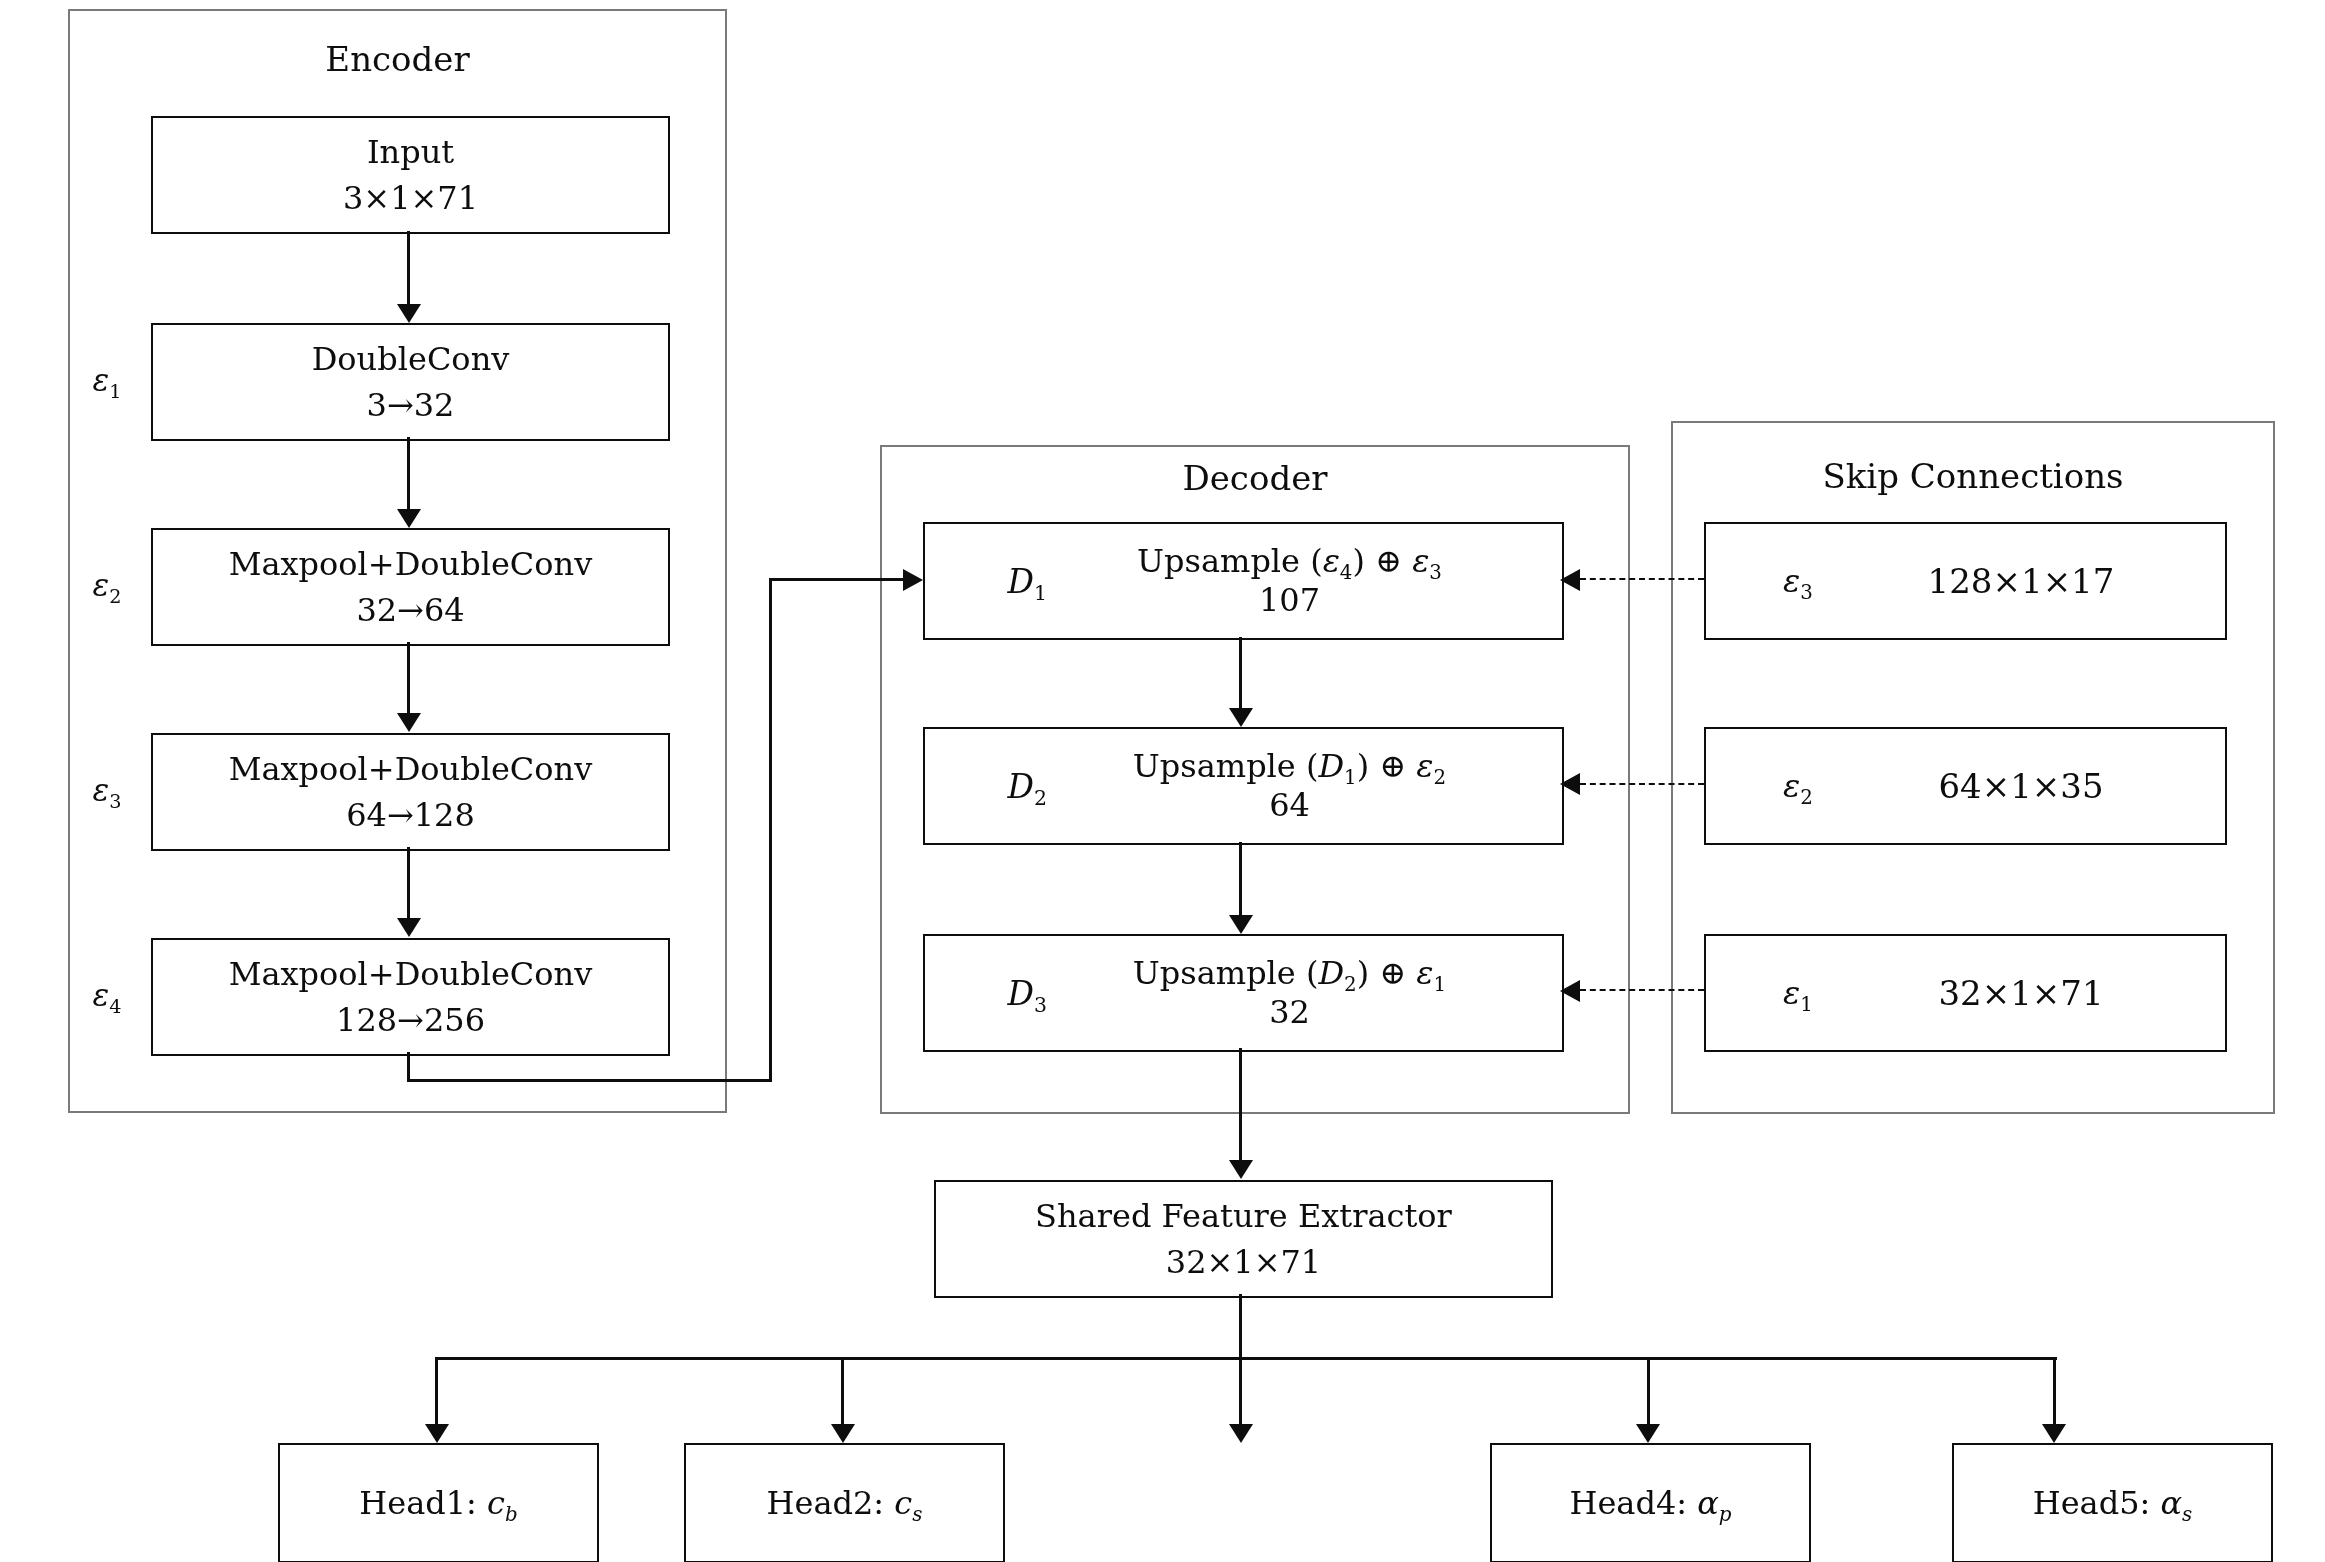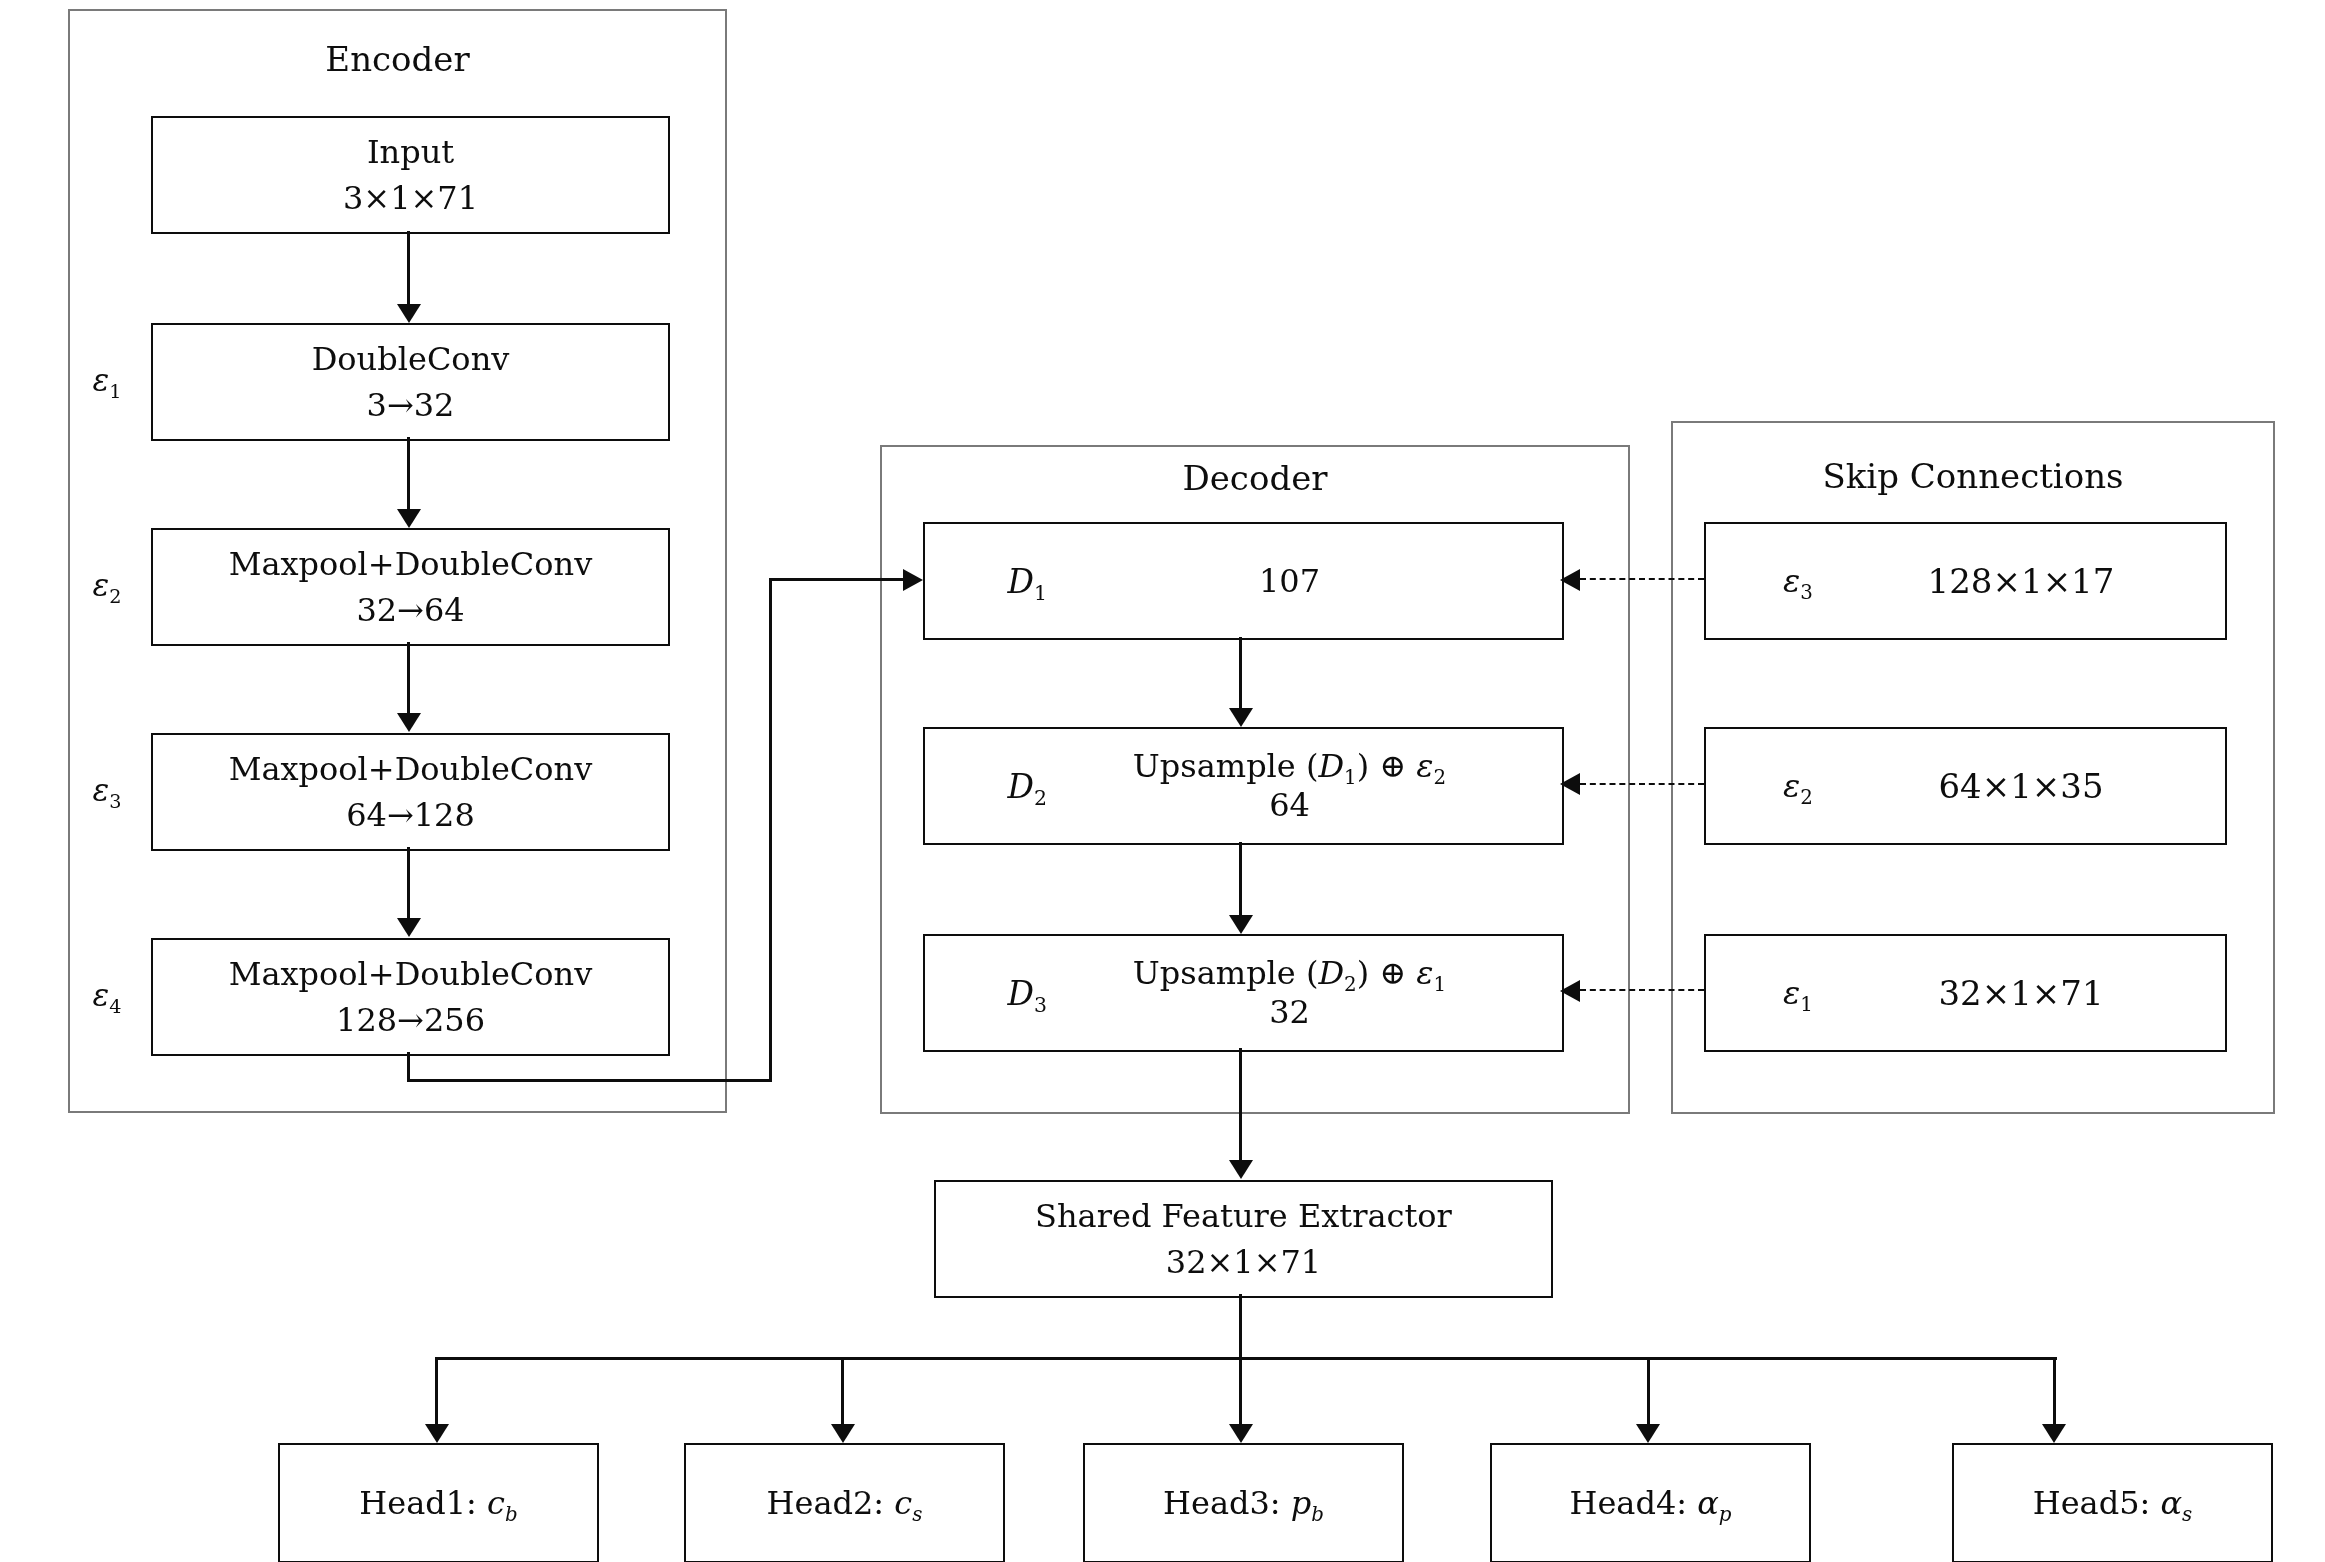--- a/index.html
+++ b/index.html
@@ -102,20 +102,21 @@
     <div class="vline" style="left:407px; top:1052px; height:29.5px;"></div>
     <div class="hline" style="left:407px; top:1079px; width:365px;"></div>
     <div class="vline" style="left:769px; top:578px; height:504px;"></div>
     <div class="hline" style="left:769px; top:578px; width:136px;"></div>
     <div class="ah-right" style="left:903px; top:569px;"></div>
   </div>
 
   <div class="box dnode" style="left:923px; top:522px; width:637px; height:114px;">
     <span class="dsym"><i class="mi">D</i><sub>1</sub></span>
     <span class="dcol">
+      <div class="mline"><span>Upsample (</span><i class="mi">ε</i><sub>4</sub><span>) ⊕ </span><i class="mi">ε</i><sub>3</sub></div>
       <div class="mline">107</div>
     </span>
   </div>
 
   <div class="box dnode" style="left:923px; top:727px; width:637px; height:114px;">
     <span class="dsym"><i class="mi">D</i><sub>2</sub></span>
     <span class="dcol">
       <div class="mline"><span>Upsample (</span><i class="mi">D</i><sub>1</sub><span>) ⊕ </span><i class="mi">ε</i><sub>2</sub></div>
       <div class="mline">64</div>
     </span>
@@ -199,23 +200,20 @@
     <div class="vline" style="left:2053px; top:1357px; height:67px;"></div>
     <div class="ah-down" style="left:2042px; top:1424px;"></div>
   </div>
 
   <div class="box head-box" style="left:278px; top:1443px; width:317px; height:116px;">
     <div class="bline"><span>Head1: </span><i class="mi">c</i><sub class="mi">b</sub></div>
   </div>
   <div class="box head-box" style="left:684px; top:1443px; width:317px; height:116px;">
     <div class="bline"><span>Head2: </span><i class="mi">c</i><sub class="mi">s</sub></div>
   </div>
-  <div class="box head-box" style="left:1083px; top:1443px; width:317px; height:116px;">
-    <div class="bline"><span>Head3: </span><i class="mi">p</i><sub class="mi">b</sub></div>
-  </div>
   <div class="box head-box" style="left:1490px; top:1443px; width:317px; height:116px;">
     <div class="bline"><span>Head4: </span><i class="mi">α</i><sub class="mi">p</sub></div>
   </div>
   <div class="box head-box" style="left:1952px; top:1443px; width:317px; height:116px;">
     <div class="bline"><span>Head5: </span><i class="mi">α</i><sub class="mi">s</sub></div>
   </div>
 
 </div>
 
 

